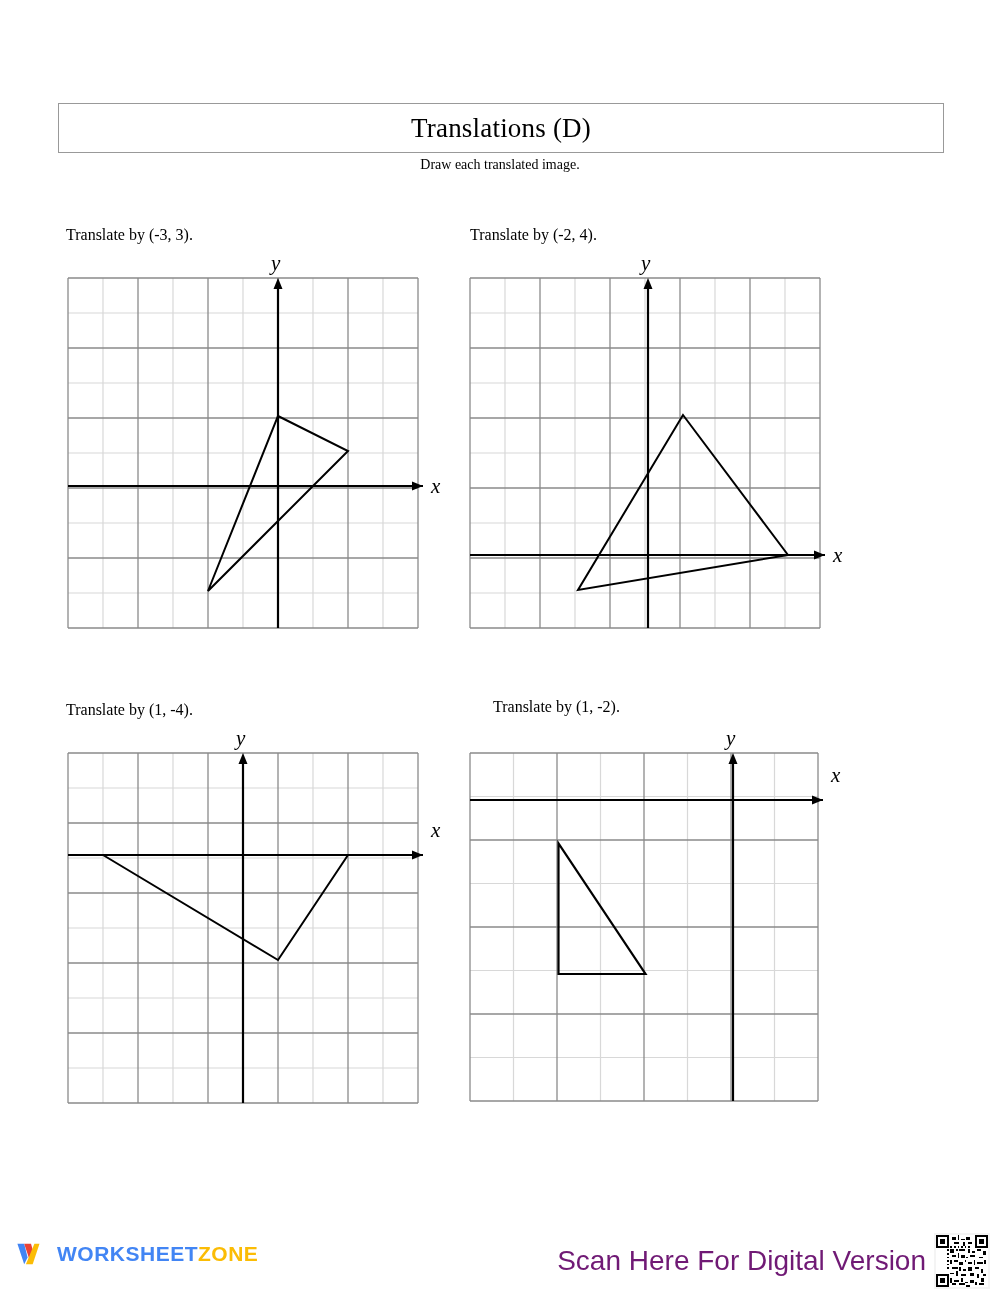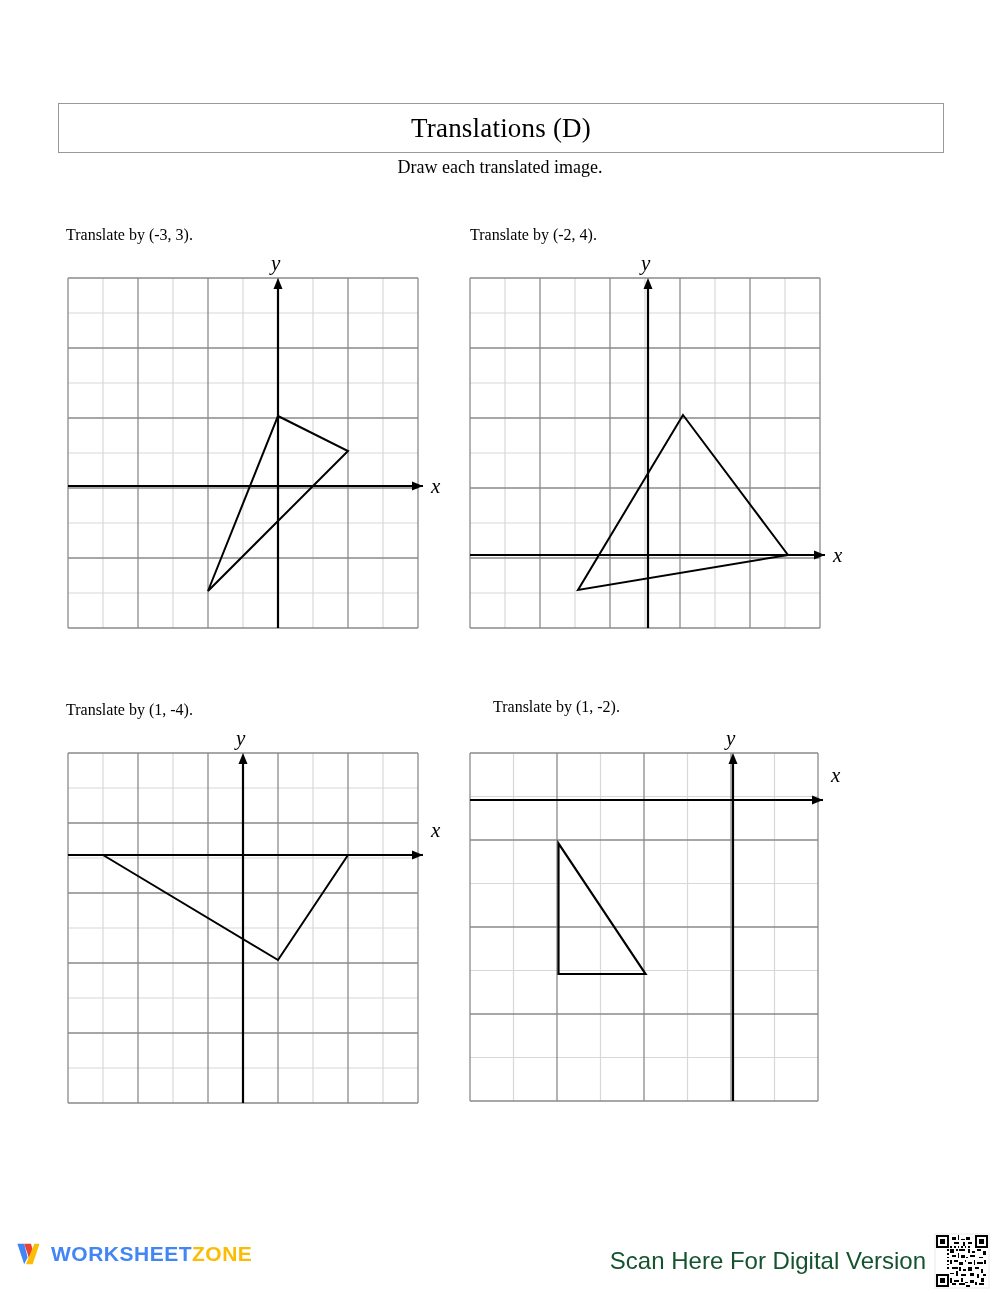--- a/index.html
+++ b/index.html
@@ -33,21 +33,21 @@
     font-size: 27px;
     font-family: "Liberation Serif", "DejaVu Serif", serif;
     letter-spacing: 0.2px;
   }
   .subtitle {
     position: absolute;
     left: 0;
     top: 157px;
     width: 1000px;
     text-align: center;
-    font-size: 18px;
+    font-size: 14px;
   }
 
   
   .problem {
     position: absolute;
   }
   .problem-label {
     position: absolute;
     font-size: 16px;
     white-space: nowrap;
@@ -67,21 +67,21 @@
     top: 1225px;
     width: 1000px;
     height: 69px;
   }
   .logo {
     position: absolute;
     left: 14px;
     top: 12px;
     display: flex;
     align-items: center;
-    gap: 3px;
+    gap: 9px;
   }
   .logo-mark {
     width: 34px;
     height: 34px;
   }
   .logo-text {
     font-family: "Liberation Sans", "DejaVu Sans", sans-serif;
     font-weight: bold;
     font-size: 21px;
     letter-spacing: 0.5px;
@@ -92,22 +92,22 @@
   .scan-area {
     position: absolute;
     right: 10px;
     top: 8px;
     display: flex;
     align-items: center;
     gap: 8px;
   }
   .scan-text {
     font-family: "Liberation Sans", "DejaVu Sans", sans-serif;
-    font-size: 24px;
-    color: #14532d;
+    font-size: 28px;
+    color: #701a75;
     white-space: nowrap;
   }
   .qr-box {
     width: 56px;
     height: 56px;
     background: #f4f4f4;
     padding: 2px;
     box-sizing: border-box;
   }
 </style>

